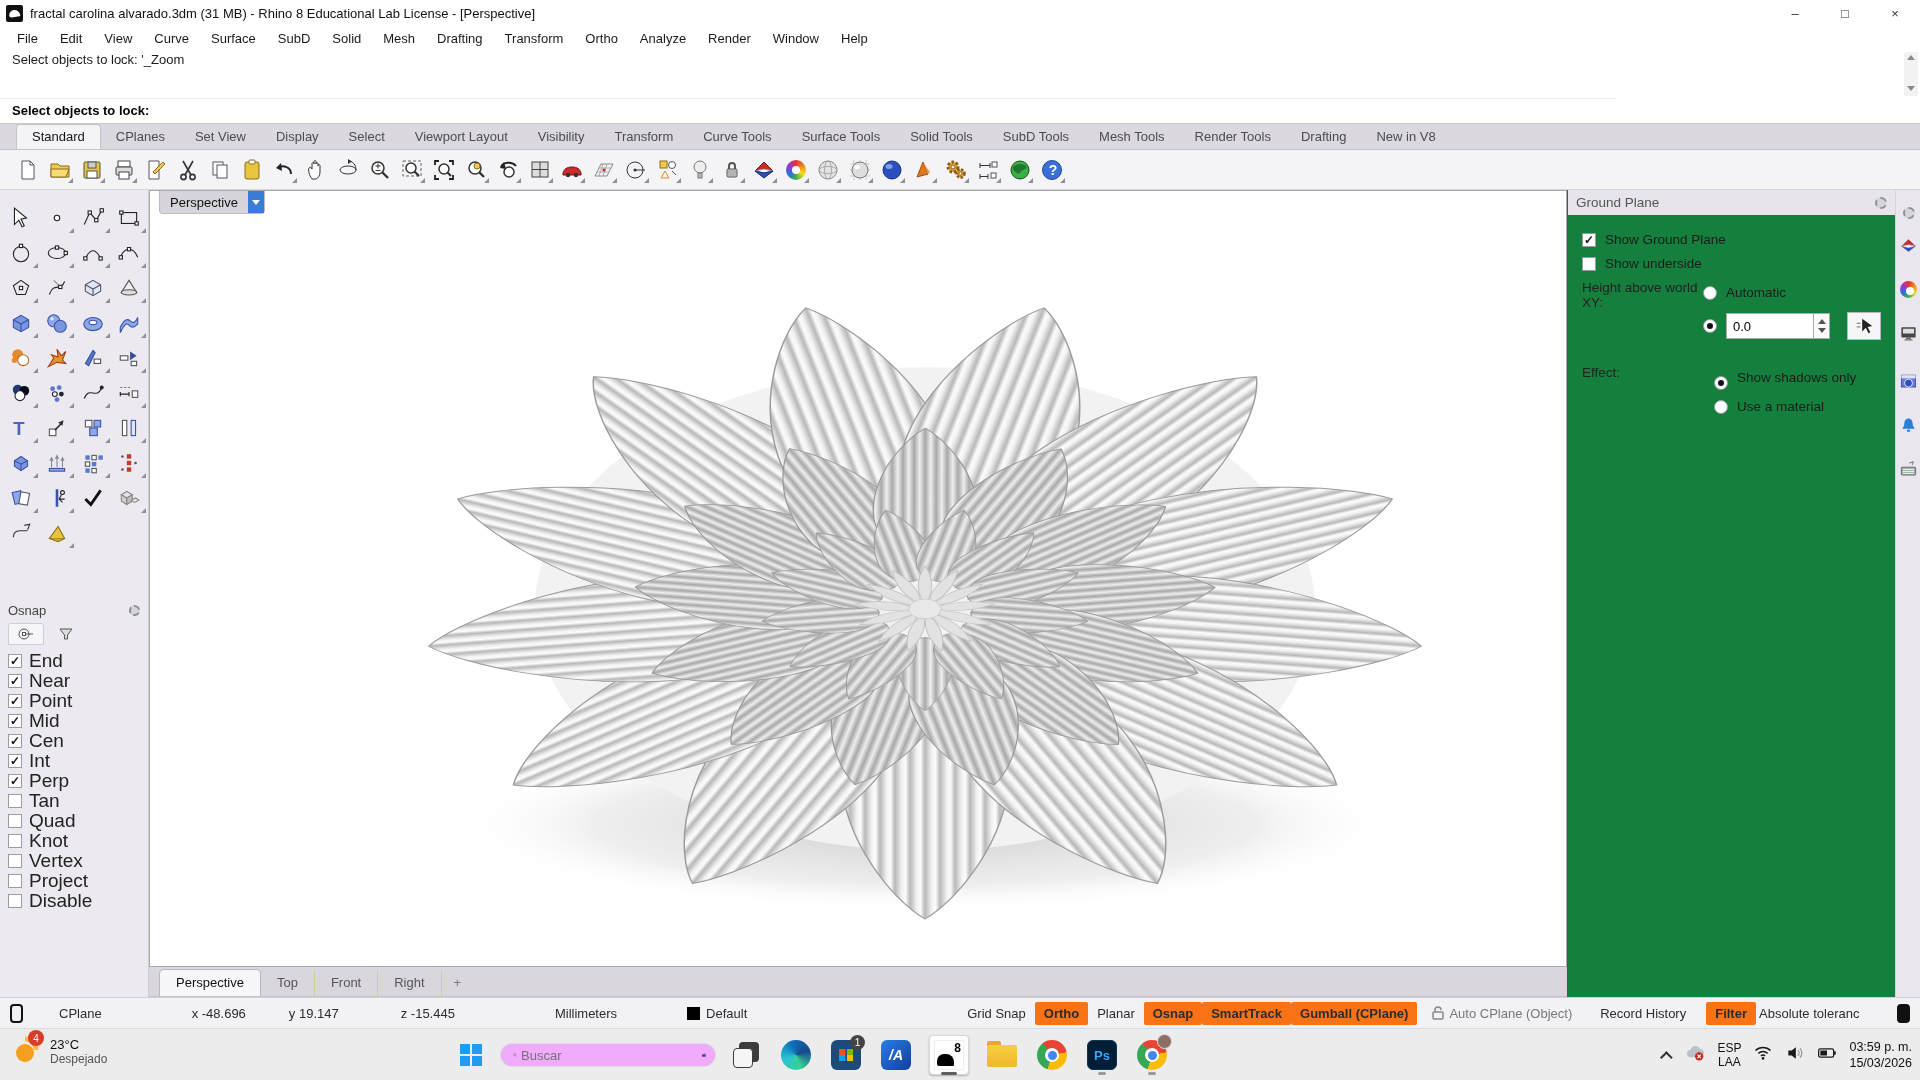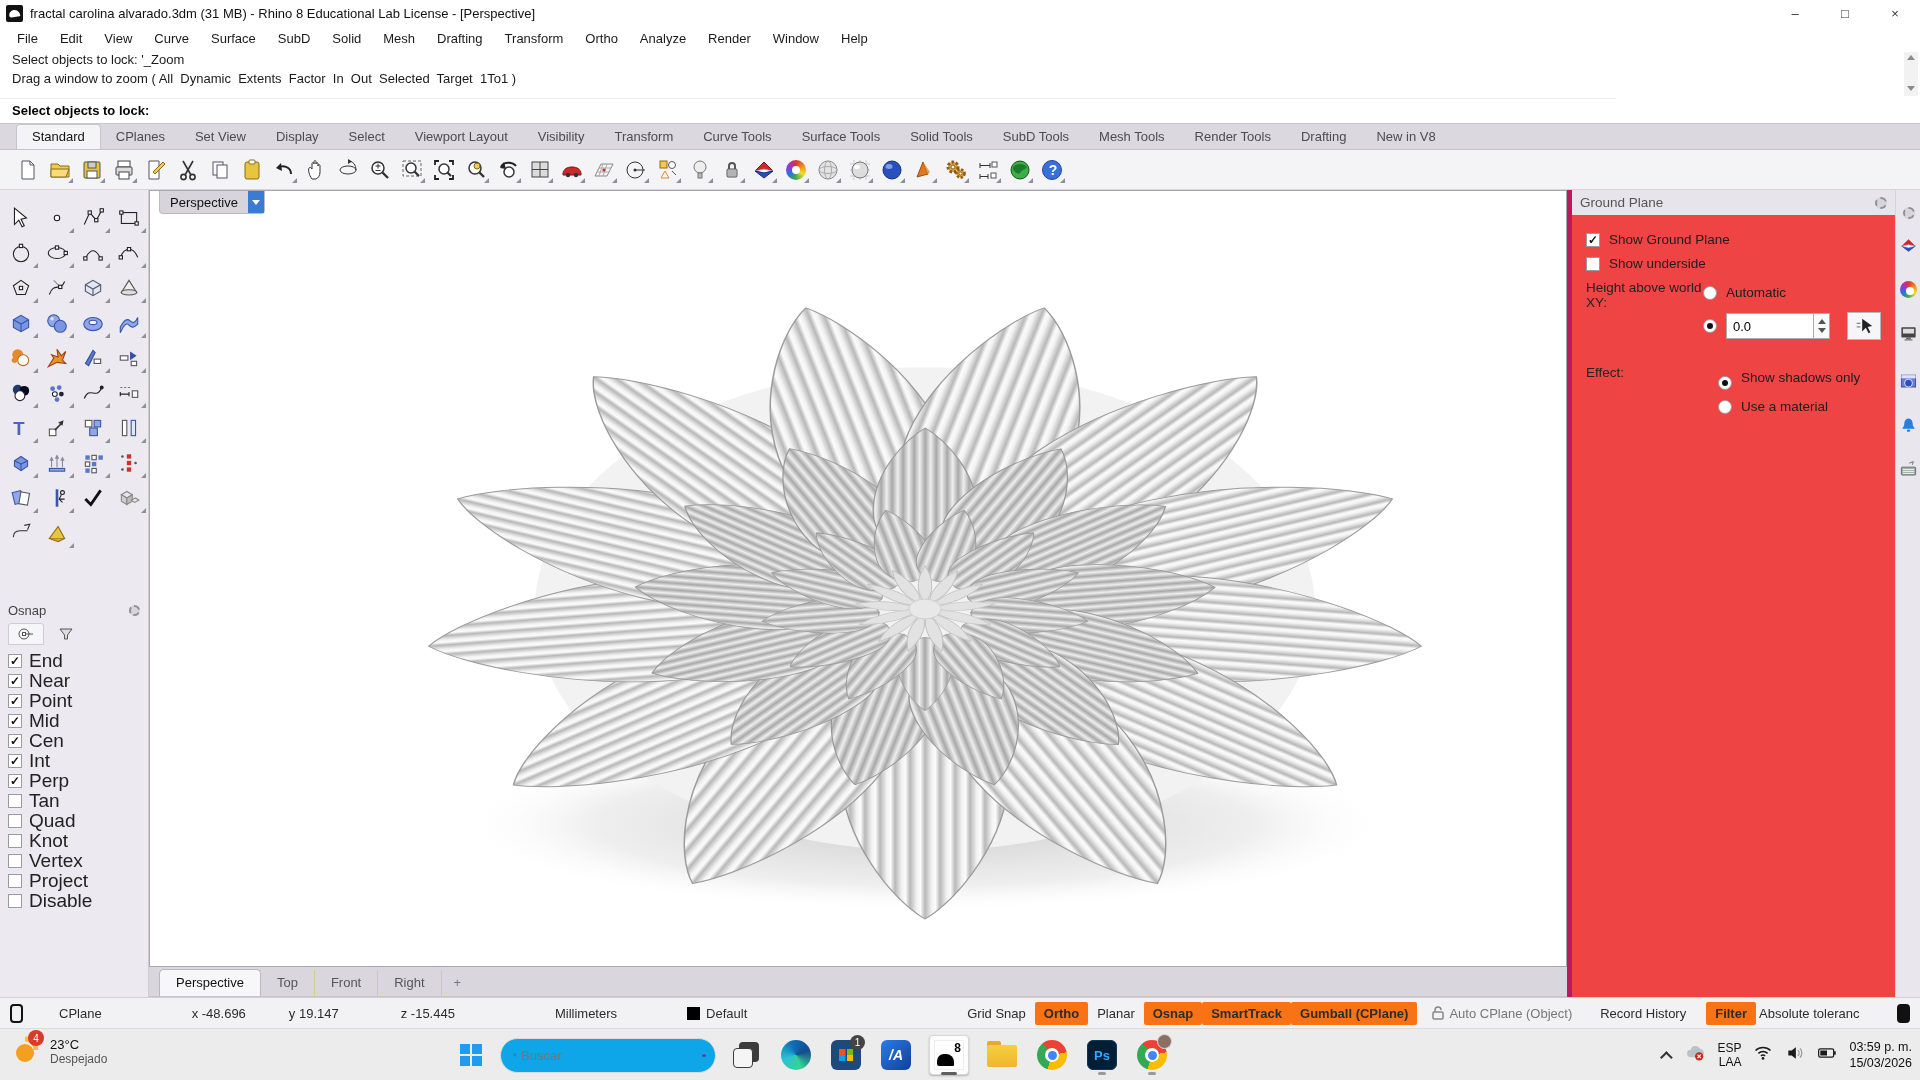--- a/index.html
+++ b/index.html
@@ -51,21 +51,21 @@
   #viewport { position:absolute; left:149px; top:190px; width:1418px; height:777px; background:#ffffff; border:1px solid #a8a8b0; }
   #vplabel { position:absolute; left:9px; top:0; display:flex; align-items:center; background:#d7d5db; border:1px solid #bcbac2; border-top:none; padding:0; border-radius:0 0 4px 4px; }
   #vplabel span { font-size:13px; color:#111; padding:3px 10px; }
   #vpdrop { width:16px; height:22px; background:#3a7bd5; display:flex; align-items:center; justify-content:center; }
   #vpdrop::after { content:""; border-left:4px solid transparent; border-right:4px solid transparent; border-top:5px solid #fff; }
   #vptabs { position:absolute; left:149px; top:967px; width:1418px; height:30px; background:#d9d7dd; border-bottom:1px solid #c6c3cb; display:flex; align-items:flex-end; padding-left:10px; font-size:13px; color:#55555c; }
   .vptab { padding:5px 16px 6px; border-right:1px solid #cfcf8e; }
   .vptab.active { background:#f7f7f9; border:1px solid #b9b7bf; border-bottom:none; border-radius:5px 5px 0 0; color:#111; }
   .vpadd { padding:5px 12px 6px; color:#777; }
   
-  #rightpanel { position:absolute; left:1567px; top:190px; width:328px; height:807px; background:#ef4444; border-left:5px solid #be185d; }
+  #rightpanel { position:absolute; left:1567px; top:190px; width:328px; height:807px; background:#15803d; border-left:1px solid #be185d; }
   #gphead { height:25px; background:#e7e5eb; display:flex; align-items:center; justify-content:space-between; padding:0 8px; font-size:13.5px; color:#555; }
   #gpbody { padding:12px 14px; font-size:13.5px; color:#1c1c1c; }
   .gprow { display:flex; align-items:center; gap:9px; margin:5px 0 9px; }
   .radio { width:14px; height:14px; border-radius:50%; border:1px solid #9a9aa2; background:#fff; position:relative; flex:none; }
   .radio.on::after { content:""; position:absolute; left:3px; top:3px; width:6px; height:6px; border-radius:50%; background:#111; }
   #gpgrid { display:flex; margin-top:4px; }
   #gpleft { width:132px; color:#222; }
   #heightinput { width:88px; height:26px; border:1px solid #aaa; background:#fff; font-size:13px; padding:0 6px; font-family:"Liberation Sans",sans-serif; }
   .spin { width:16px; height:26px; border:1px solid #aaa; border-left:none; display:flex; flex-direction:column; align-items:center; justify-content:center; gap:4px; background:#fafafa; }
   .spin i { display:block; width:0; height:0; border-left:4px solid transparent; border-right:4px solid transparent; }
@@ -87,21 +87,21 @@
   
   #taskbar { position:absolute; left:0; top:1028px; width:1920px; height:52px; background:#ececec; border-top:1px solid #dcdcdc; }
   #weather { position:absolute; left:10px; top:5px; display:flex; align-items:center; gap:8px; }
   #wbadge { position:absolute; left:18px; top:-4px; width:16px; height:16px; border-radius:50%; background:#d83b2a; color:#fff; font-size:10px; display:flex; align-items:center; justify-content:center; }
   #wtexts { font-size:13px; color:#111; line-height:15px; }
   #wtexts .sub { font-size:12px; color:#555; }
   #tbcenter { position:absolute; left:452px; top:6px; display:flex; align-items:center; gap:10px; }
   #startbtn { width:38px; height:38px; display:flex; align-items:center; justify-content:center; }
   #startbtn .wgrid { display:grid; grid-template-columns:10px 10px; grid-template-rows:10px 10px; gap:2px; }
   #startbtn .wgrid i { background:#1f9bf0; }
-  #searchpill { width:216px; height:35px; background:#0ea5e9; border:1px solid #dcdcdc; border-radius:18px; display:flex; align-items:center; padding:0 8px 0 12px; gap:4px; }
+  #searchpill { width:216px; height:24px; background:#f0abfc; border:1px solid #dcdcdc; border-radius:18px; display:flex; align-items:center; padding:0 8px 0 12px; gap:4px; }
   #searchpill input { border:none; outline:none; flex:1; font-size:13px; color:#444; background:transparent; font-family:"Liberation Sans",sans-serif; }
   .tapp { width:40px; height:40px; display:flex; align-items:center; justify-content:center; position:relative; }
   .edge { width:30px; height:30px; border-radius:50%; background:conic-gradient(from 160deg,#35d393,#2bc3d2,#0e6fb8,#174a8c,#35d393); }
   .storeic { width:30px; height:30px; border-radius:6px; background:#1e4a7a; position:relative; }
   .storeic::after { content:""; position:absolute; left:8px; top:9px; width:14px; height:12px; background:linear-gradient(#f25022 50%,#00a4ef 50%) left/6.5px 100% no-repeat, linear-gradient(#7fba00 50%,#ffb900 50%) right/6.5px 100% no-repeat; }
   .badge1 { position:absolute; right:1px; top:0; width:15px; height:15px; border-radius:50%; background:#444; color:#fff; font-size:10px; display:flex; align-items:center; justify-content:center; }
   .bluea { width:30px; height:30px; border-radius:6px; background:linear-gradient(135deg,#2a7de8,#123f9a); color:#fff; font-size:14px; font-weight:bold; font-style:italic; display:flex; align-items:center; justify-content:center; }
   .rhinotile { width:40px; height:40px; background:#fdfdfd; border:1px solid #d8d8d8; border-radius:4px; box-shadow:0 1px 2px rgba(0,0,0,.25); display:flex; align-items:center; justify-content:center; }
   .rhinoin { width:30px; height:30px; background:#fff; border:1px solid #eee; position:relative; }
   .rhinoin::before { content:""; position:absolute; left:2px; bottom:3px; width:17px; height:12px; background:#000; border-radius:7px 8px 1px 2px; }
@@ -111,21 +111,21 @@
   .folderic::after { content:""; position:absolute; left:0; top:0; width:30px; height:22px; background:linear-gradient(#f7cf3e,#eeb62f); border-radius:2px; }
   .chromeic { width:30px; height:30px; border-radius:50%; background:conic-gradient(from -40deg,#ea4335 0 33%,#fbbc05 0 66%,#34a853 0 100%); position:relative; }
   .chromeic::before { content:""; position:absolute; left:8px; top:8px; width:14px; height:14px; border-radius:50%; background:#fff; }
   .chromeic::after { content:""; position:absolute; left:10.5px; top:10.5px; width:9px; height:9px; border-radius:50%; background:#4285f4; }
   .psic { width:30px; height:30px; border-radius:6px; background:#001e36; border:1px solid #0f3550; color:#31a8ff; font-size:13px; font-weight:bold; display:flex; align-items:center; justify-content:center; }
   .avbadge { position:absolute; right:0; top:-1px; width:15px; height:15px; border-radius:50%; background:#8d6e63; border:1px solid #ddd; }
   .runbar { position:absolute; bottom:0px; left:50%; transform:translateX(-50%); width:16px; height:3px; border-radius:2px; background:#5f5f5f; }
   .runbar.small { width:8px; background:#9a9a9a; }
   #tray { position:absolute; right:8px; top:4px; display:flex; align-items:center; gap:12px; height:44px; }
   .chev { width:9px; height:9px; border-left:2px solid #333; border-top:2px solid #333; transform:rotate(45deg) translateY(3px); }
-  .langcol { font-size:12px; color:#111; text-align:right; line-height:14px; }
+  .langcol { font-size:12px; color:#111; text-align:center; line-height:14px; }
   .clockcol { font-size:12.5px; color:#111; text-align:right; line-height:16px; }
   .trayic svg { width:20px; height:20px; }
 </style>
 </head>
 <body>
 
 <div id="titlebar">
   <div id="appicon"></div>
   <span>fractal carolina alvarado.3dm (31 MB) - Rhino 8 Educational Lab License - [Perspective]</span>
   <div id="winbtns">
@@ -148,21 +148,20 @@
   <span class="menuitem">Transform</span>
   <span class="menuitem">Ortho</span>
   <span class="menuitem">Analyze</span>
   <span class="menuitem">Render</span>
   <span class="menuitem">Window</span>
   <span class="menuitem">Help</span>
 </div>
 
 <div id="cmdarea">
   <div class="cmdline">Select objects to lock: '_Zoom</div>
-  <div class="cmdline">Drag a window to zoom ( All  Dynamic  Extents  Factor  In  Out  Selected  Target  1To1 )</div>
   <div id="cmdprompt">Select objects to lock:</div>
   <div id="cmdscroll">
     <div class="sarr up"></div>
     <div class="sarr dn"></div>
   </div>
 </div>
 
 <div id="tabstrip">
   <span class="ttab active">Standard</span>
   <span class="ttab">CPlanes</span>

